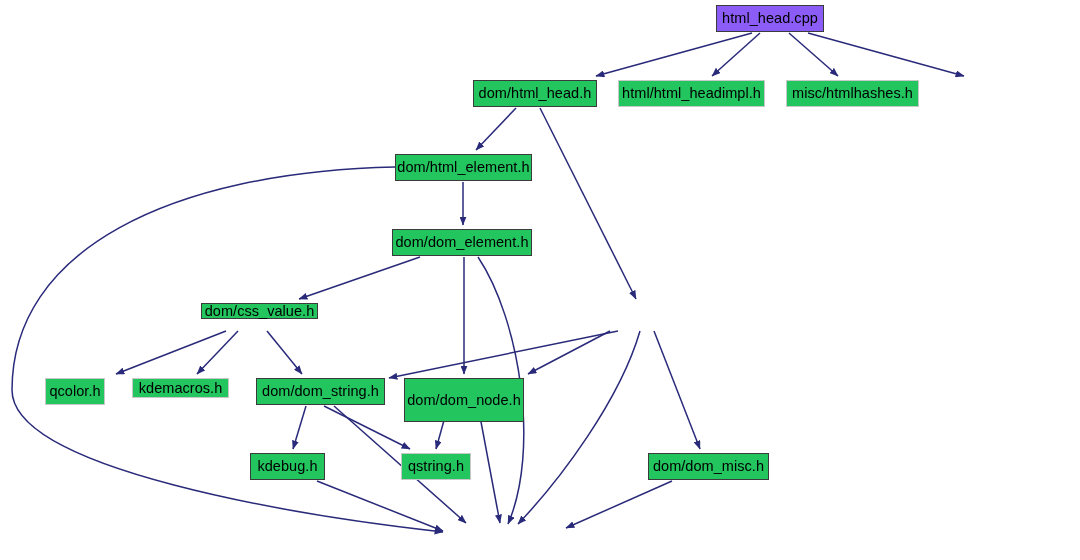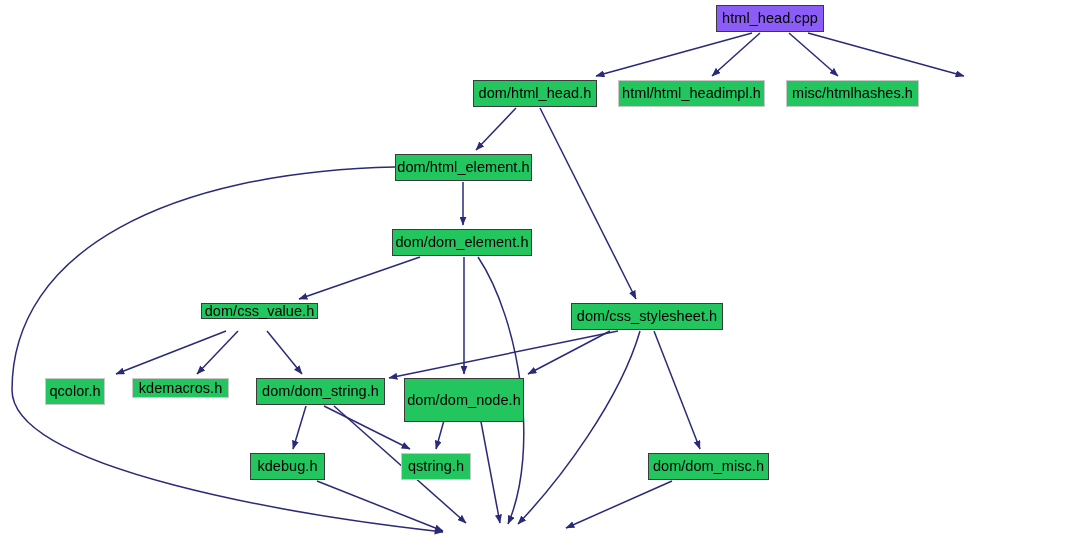--- a/index.html
+++ b/index.html
@@ -106,23 +106,20 @@
       </div>
       <div class="graph-node solid" style="left: 395px; top: 154px; width: 137px; height: 27px;">
         <span>dom/html_element.h</span>
       </div>
       <div class="graph-node solid" style="left: 392px; top: 229px; width: 140px; height: 27px;">
         <span>dom/dom_element.h</span>
       </div>
       <div class="graph-node solid" style="left: 192px; top: 303px; width: 117px; height: 16px; margin-left: 9px;">
         <span>dom/css_value.h</span>
       </div>
-      <div class="graph-node solid" style="left: 571px; top: 303px; width: 152px; height: 27px;">
-        <span>dom/css_stylesheet.h</span>
-      </div>
       <div class="graph-node light" style="left: 45px; top: 378px; width: 60px; height: 27px;">
         <span>qcolor.h</span>
       </div>
       <div class="graph-node light" style="left: 132px; top: 378px; width: 97px; height: 20px;">
         <span>kdemacros.h</span>
       </div>
       <div class="graph-node solid" style="left: 256px; top: 378px; width: 129px; height: 27px;">
         <span>dom/dom_string.h</span>
       </div>
       <div class="graph-node solid" style="left: 404px; top: 378px; width: 120px; height: 44px;">

